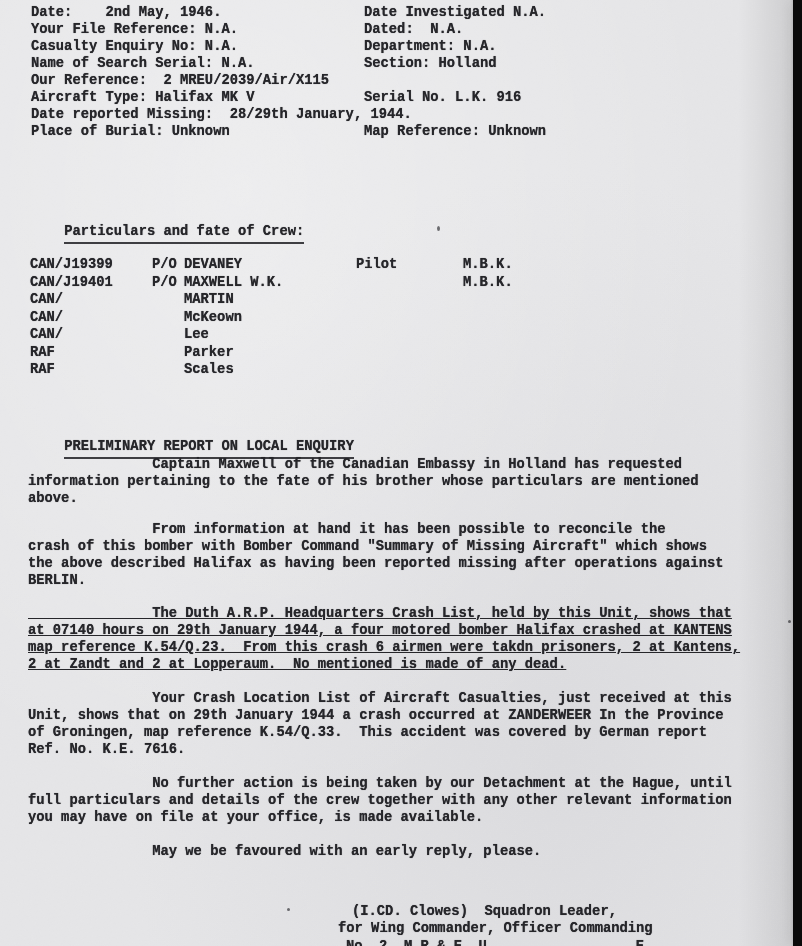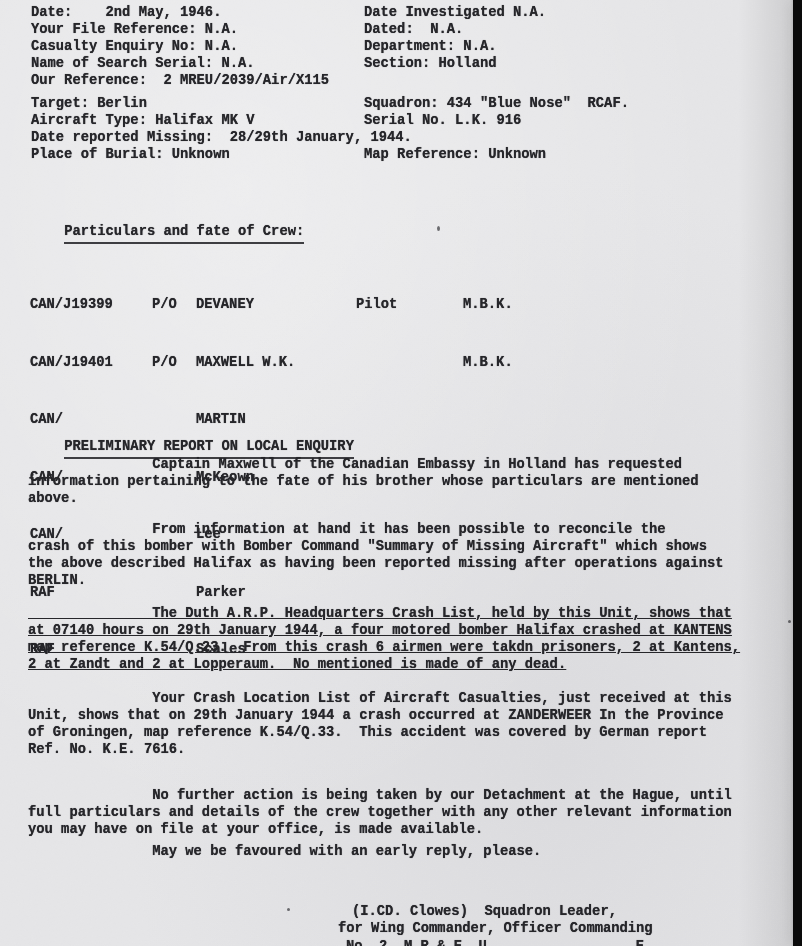--- a/index.html
+++ b/index.html
@@ -20,24 +20,24 @@
   .abs{position:absolute;white-space:pre;}
   
   .hdr{position:absolute;top:4px;left:0;width:802px;}
   .hdr-row{position:relative;height:17px;}
   .hdr-row.gap{margin-top:6px;}
   .hdr-left{position:absolute;left:31px;white-space:pre;}
   .hdr-right{position:absolute;left:364px;white-space:pre;}
   .heading{border-bottom:2px solid rgba(38,38,42,0.88);padding-bottom:2px;display:inline-block;}
   
   .crew{position:absolute;top:256px;left:0;width:770px;}
-  .crew-row{position:relative;height:17.5px;margin-top:40px;}
+  .crew-row{position:relative;height:17.5px;}
   .c-service{position:absolute;left:30px;white-space:pre;}
   .c-rank{position:absolute;left:152px;white-space:pre;}
-  .c-name{position:absolute;left:196px;white-space:pre;}
+  .c-name{position:absolute;left:184px;white-space:pre;}
   .c-duty{position:absolute;left:356px;white-space:pre;}
   .c-fate{position:absolute;left:463px;white-space:pre;}
   .para{position:absolute;left:28px;white-space:pre;}
   .speck{position:absolute;background:rgba(40,40,45,0.65);border-radius:50%;}
   .edge-strip{
     position:absolute;top:0;right:0;width:9px;height:946px;background:#0a0a0a;
     box-shadow:-6px 0 9px -4px rgba(0,0,0,0.30);
   }
 </style>
 </head>
@@ -66,24 +66,20 @@
       <span class="hdr-left">Casualty Enquiry No: N.A.</span>
       <span class="hdr-right">Department: N.A.</span>
     </div>
     <div class="hdr-row">
       <span class="hdr-left">Name of Search Serial: N.A.</span>
       <span class="hdr-right">Section: Holland</span>
     </div>
     <div class="hdr-row">
       <span class="hdr-left">Our Reference:  2 MREU/2039/Air/X115</span>
       <span class="hdr-right"></span>
-    </div>
-    <div class="hdr-row gap">
-      <span class="hdr-left">Target: Berlin</span>
-      <span class="hdr-right">Squadron: 434 "Blue Nose"  RCAF.</span>
     </div>
     <div class="hdr-row">
       <span class="hdr-left">Aircraft Type: Halifax MK V</span>
       <span class="hdr-right">Serial No. L.K. 916</span>
     </div>
     <div class="hdr-row">
       <span class="hdr-left">Date reported Missing:  28/29th January, 1944.</span>
       <span class="hdr-right"></span>
     </div>
     <div class="hdr-row">
@@ -144,21 +140,21 @@
 the above described Halifax as having been reported missing after operations against
 BERLIN.</div>
   <div class="para ink" style="top:605px;text-decoration:underline;">               The Duth A.R.P. Headquarters Crash List, held by this Unit, shows that
 at 07140 hours on 29th January 1944, a four motored bomber Halifax crashed at KANTENS
 map reference K.54/Q.23.  From this crash 6 airmen were takdn prisoners, 2 at Kantens,
 2 at Zandt and 2 at Lopperaum.  No mentioned is made of any dead.</div>
   <div class="para ink" style="top:690px;">               Your Crash Location List of Aircraft Casualties, just received at this
 Unit, shows that on 29th January 1944 a crash occurred at ZANDERWEER In the Province
 of Groningen, map reference K.54/Q.33.  This accident was covered by German report
 Ref. No. K.E. 7616.</div>
-  <div class="para ink" style="top:775px;margin-top:12px;">               No further action is being taken by our Detachment at the Hague, until
+  <div class="para ink" style="top:775px;">               No further action is being taken by our Detachment at the Hague, until
 full particulars and details of the crew together with any other relevant information
 you may have on file at your office, is made available.</div>
   <div class="para ink" style="top:843px;">               May we be favoured with an early reply, please.</div>
 
   <div class="abs ink" style="top:903px;left:352px;">(I.CD. Clowes)  Squadron Leader,</div>
   <div class="abs ink" style="top:920px;left:338px;">for Wing Commander, Officer Commanding</div>
   <div class="abs ink" style="top:938px;left:346px;">No. 2. M.R.&amp; E. U.                 E</div>
 
   <span class="speck" style="left:437px;top:226px;width:3px;height:5px;"></span>
   <span class="speck" style="left:287px;top:908px;width:3px;height:3px;"></span>

